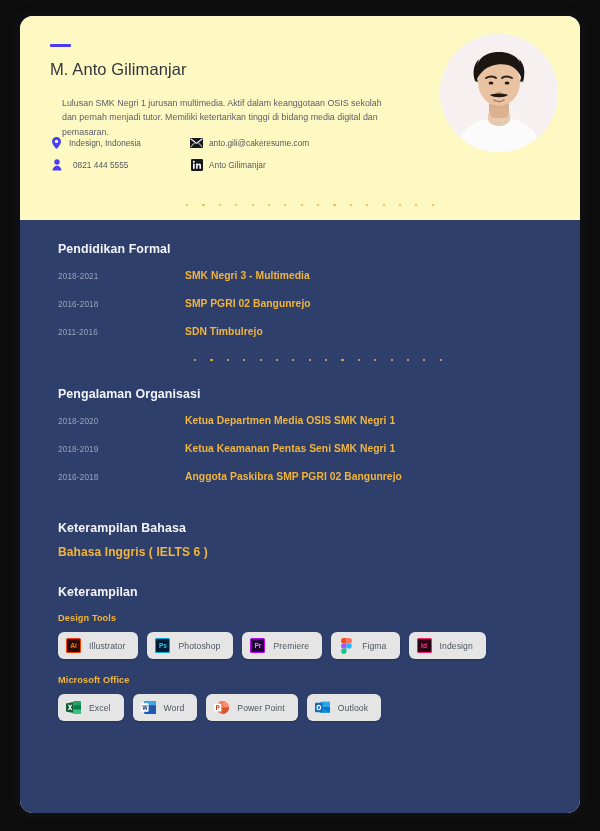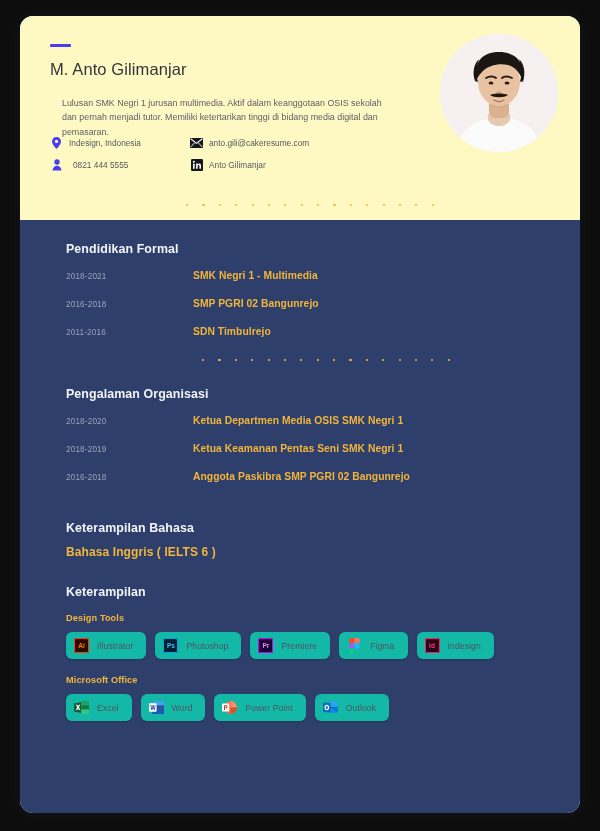--- a/index.html
+++ b/index.html
@@ -131,21 +131,21 @@
   }
   .divider-top {
     position: absolute;
     left: 166px;
     top: 188px;
   }
 
   
   .body-navy {
     background: #2e3f6b;
-    padding: 22px 0 26px 16px;
+    padding: 22px 0 26px 8px;
     min-height: 593px;
     box-sizing: border-box;
     position: relative;
   }
   .sec-title {
     margin: 0 0 14px 30px;
     font-size: 12.4px;
     font-weight: 700;
     color: #f3f4f8;
     letter-spacing: .1px;
@@ -189,21 +189,21 @@
   .chip-row {
     display: flex;
     gap: 9px;
     margin: 0 0 0 30px;
     flex-wrap: wrap;
   }
   .chip {
     display: flex;
     align-items: center;
     gap: 8px;
-    background: #14b8a6;
+    background: #e5e5e5;
     border-radius: 6px;
     padding: 6px 13px 6px 8px;
     box-shadow: 0 1px 2px rgba(0,0,0,.18);
   }
   .chip .glyph {
     width: 15px;
     height: 15px;
     flex: 0 0 15px;
     display: flex;
     align-items: center;
@@ -337,21 +337,21 @@
         <i></i>
     </div>
   </div>
 
   <div class="body-navy">
 
     <h2 class="sec-title">Pendidikan Formal</h2>
 
     <div class="entry">
       <span class="yr">2018-2021</span>
-      <span class="ttl">SMK Negri 1 - Multimedia</span>
+      <span class="ttl">SMK Negri 3 - Multimedia</span>
     </div>
     <div class="entry">
       <span class="yr">2016-2018</span>
       <span class="ttl">SMP PGRI 02 Bangunrejo</span>
     </div>
     <div class="entry">
       <span class="yr">2011-2016</span>
       <span class="ttl">SDN Timbulrejo</span>
     </div>
 

